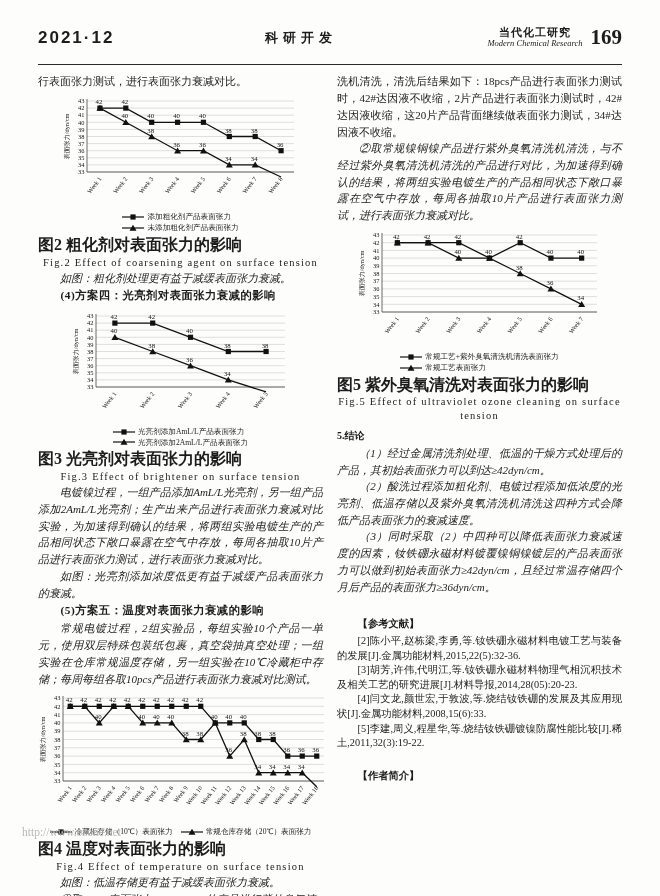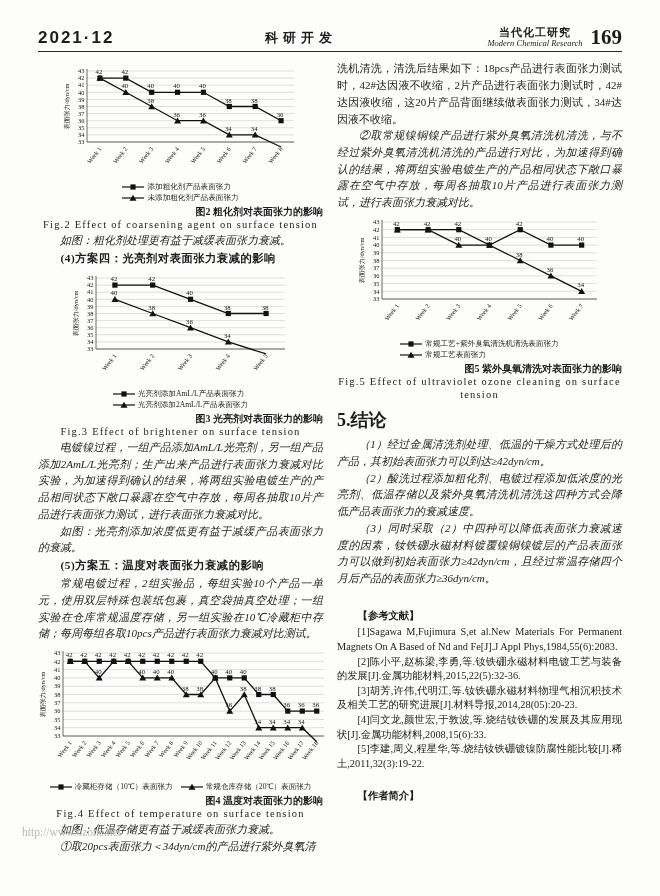--- a/index.html
+++ b/index.html
@@ -1,41 +1,41 @@
 <!DOCTYPE html>
 <html><head>
 <meta charset="utf-8">
 <style>
   html,body{margin:0;padding:0;}
   body{background:#e9e9e7;font-family:"Liberation Serif",serif;}
   .page{position:relative;width:660px;height:896px;background:#fdfdfc;margin:0 auto;overflow:hidden;color:#1c1c1c;}
   
-  .header{display:flex;justify-content:space-between;align-items:flex-end;margin:26px 38px 0 38px;border-bottom:1.6px solid #2a2a2a;padding-bottom:3px;}
+  .header{display:flex;justify-content:space-between;align-items:flex-end;margin:26px 38px 0 38px;border-bottom:1.6px solid #2a2a2a;padding-bottom:16px;}
   .issue{font-family:"Liberation Sans",sans-serif;font-weight:bold;font-size:17px;letter-spacing:2px;}
   .section-name{font-weight:bold;font-size:13px;letter-spacing:5px;padding-bottom:1px;}
   .journal{display:flex;align-items:flex-end;gap:8px;}
   .journal-names{text-align:center;line-height:1.15;}
   .journal-cn{font-weight:bold;font-size:11px;letter-spacing:1px;}
   .journal-en{font-style:italic;font-size:8.5px;color:#222;}
   .page-num{font-weight:bold;font-size:21px;line-height:1;}
   
   .content{display:flex;gap:14px;padding:8px 38px 0 38px;}
   .col{width:285px;}
   p{margin:0;font-size:11px;line-height:1.52;text-align:justify;}
   .ind{text-indent:2em;font-style:italic;}
   .heading{font-weight:bold;font-size:11.3px;letter-spacing:0.5px;text-indent:2em;margin:1px 0;}
-  .big-heading{font-weight:bold;font-size:18px;margin:6px 0 2px 0;}
+  .big-heading{font-weight:bold;font-size:10px;margin:6px 0 2px 0;}
   .bracket-heading{font-weight:bold;font-size:11.5px;text-indent:2em;margin:2px 0;}
   
   .figure{text-align:center;margin:2px 0 1px 0;}
   .chart{display:inline-block;line-height:0;}
   .legend-col{display:flex;flex-direction:column;align-items:flex-start;gap:1px;width:max-content;margin:0 auto;}
   .legend-row{display:flex;flex-direction:row;justify-content:center;gap:8px;}
   .legend-entry{display:flex;align-items:center;gap:3px;font-size:7.6px;line-height:1.3;white-space:nowrap;}
-  .cap-cn{font-weight:bold;font-size:10px;line-height:1.3;text-align:right;margin-top:2px;}
+  .cap-cn{font-weight:bold;font-size:16px;line-height:1.3;text-align:left;margin-top:2px;}
   .cap-en{font-size:10.5px;letter-spacing:1.2px;line-height:1.25;text-align:center;}
   .refs p{font-size:10.3px;line-height:1.42;text-indent:2em;}
   .refs-gap{margin-top:22px;}
   .author-gap{margin-top:18px;}
   
   .footer{position:absolute;left:22px;right:18px;top:826px;display:flex;justify-content:space-between;color:#b9b9b6;font-size:11.5px;white-space:nowrap;}
   svg text{font-family:"Liberation Serif",serif;}
 </style>
 </head>
 <body>
@@ -50,20 +50,21 @@
         <div class="journal-cn">当代化工研究</div>
         <div class="journal-en">Modern Chemical Research</div>
       </span>
       <span class="page-num">169</span>
     </span>
   </div>
 
   <div class="content">
 
     <div class="col">
+      <p>行表面张力测试，进行表面张力衰减对比。</p>
 
       <div class="figure">
         <div class="chart"><svg width="238" height="116" viewBox="0 0 238 116">
               <line x1="25" y1="80" x2="232" y2="80" stroke="#c7c7c7" stroke-width="0.55"></line>
               <text x="22.5" y="82.2" text-anchor="end" font-size="6.4" fill="#111">33</text>
               <line x1="25" y1="72.9" x2="232" y2="72.9" stroke="#c7c7c7" stroke-width="0.55"></line>
               <text x="22.5" y="75.10000000000001" text-anchor="end" font-size="6.4" fill="#111">34</text>
               <line x1="25" y1="65.8" x2="232" y2="65.8" stroke="#c7c7c7" stroke-width="0.55"></line>
               <text x="22.5" y="68" text-anchor="end" font-size="6.4" fill="#111">35</text>
               <line x1="25" y1="58.7" x2="232" y2="58.7" stroke="#c7c7c7" stroke-width="0.55"></line>
@@ -449,21 +450,20 @@
         <div class="cap-en">Fig.5 Effect of ultraviolet ozone cleaning on surface tension</div>
       </div>
 
       <p class="big-heading">5.结论</p>
       <p class="ind">（1）经过金属清洗剂处理、低温的干燥方式处理后的产品，其初始表面张力可以到达≥42dyn/cm。</p>
       <p class="ind">（2）酸洗过程添加粗化剂、电镀过程添加低浓度的光亮剂、低温存储以及紫外臭氧清洗机清洗这四种方式会降低产品表面张力的衰减速度。</p>
       <p class="ind">（3）同时采取（2）中四种可以降低表面张力衰减速度的因素，钕铁硼永磁材料镀覆镍铜镍镀层的产品表面张力可以做到初始表面张力≥42dyn/cm，且经过常温存储四个月后产品的表面张力≥36dyn/cm。</p>
 
       <div class="refs">
         <p class="bracket-heading refs-gap">【参考文献】</p>
-        <p>[1]Sagawa M,Fujimura S,et al.New Materials For Permanent Magnets On A Based of Nd and Fe[J].J Appl Phys,1984,55(6):2083.</p>
         <p>[2]陈小平,赵栋梁,李勇,等.钕铁硼永磁材料电镀工艺与装备的发展[J].金属功能材料,2015,22(5):32-36.</p>
         <p>[3]胡芳,许伟,代明江,等.钕铁硼永磁材料物理气相沉积技术及相关工艺的研究进展[J].材料导报,2014,28(05):20-23.</p>
         <p>[4]闫文龙,颜世宏,于敦波,等.烧结钕铁硼的发展及其应用现状[J].金属功能材料,2008,15(6):33.</p>
         <p>[5]李建,周义,程星华,等.烧结钕铁硼镀镍防腐性能比较[J].稀土,2011,32(3):19-22.</p>
       </div>
 
       <div class="refs">
         <p class="bracket-heading author-gap">【作者简介】</p>
       </div>
     </div>

